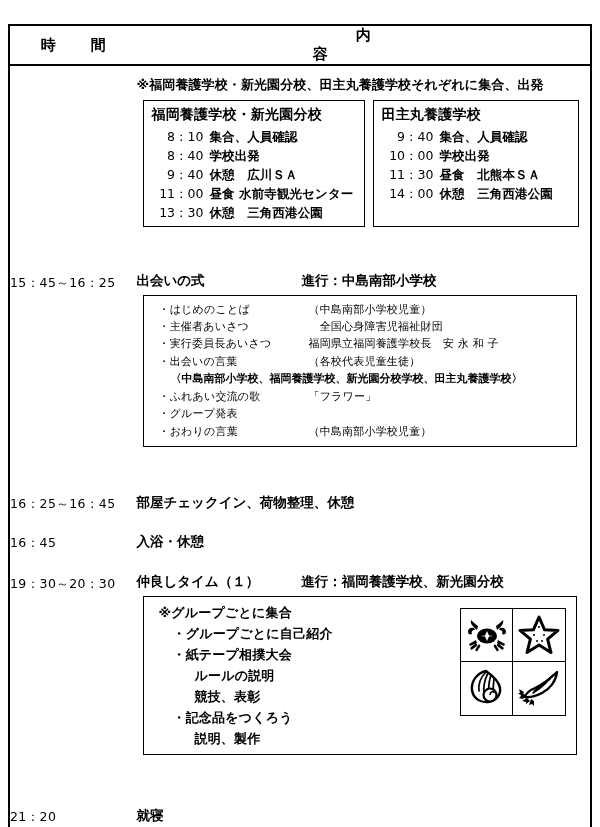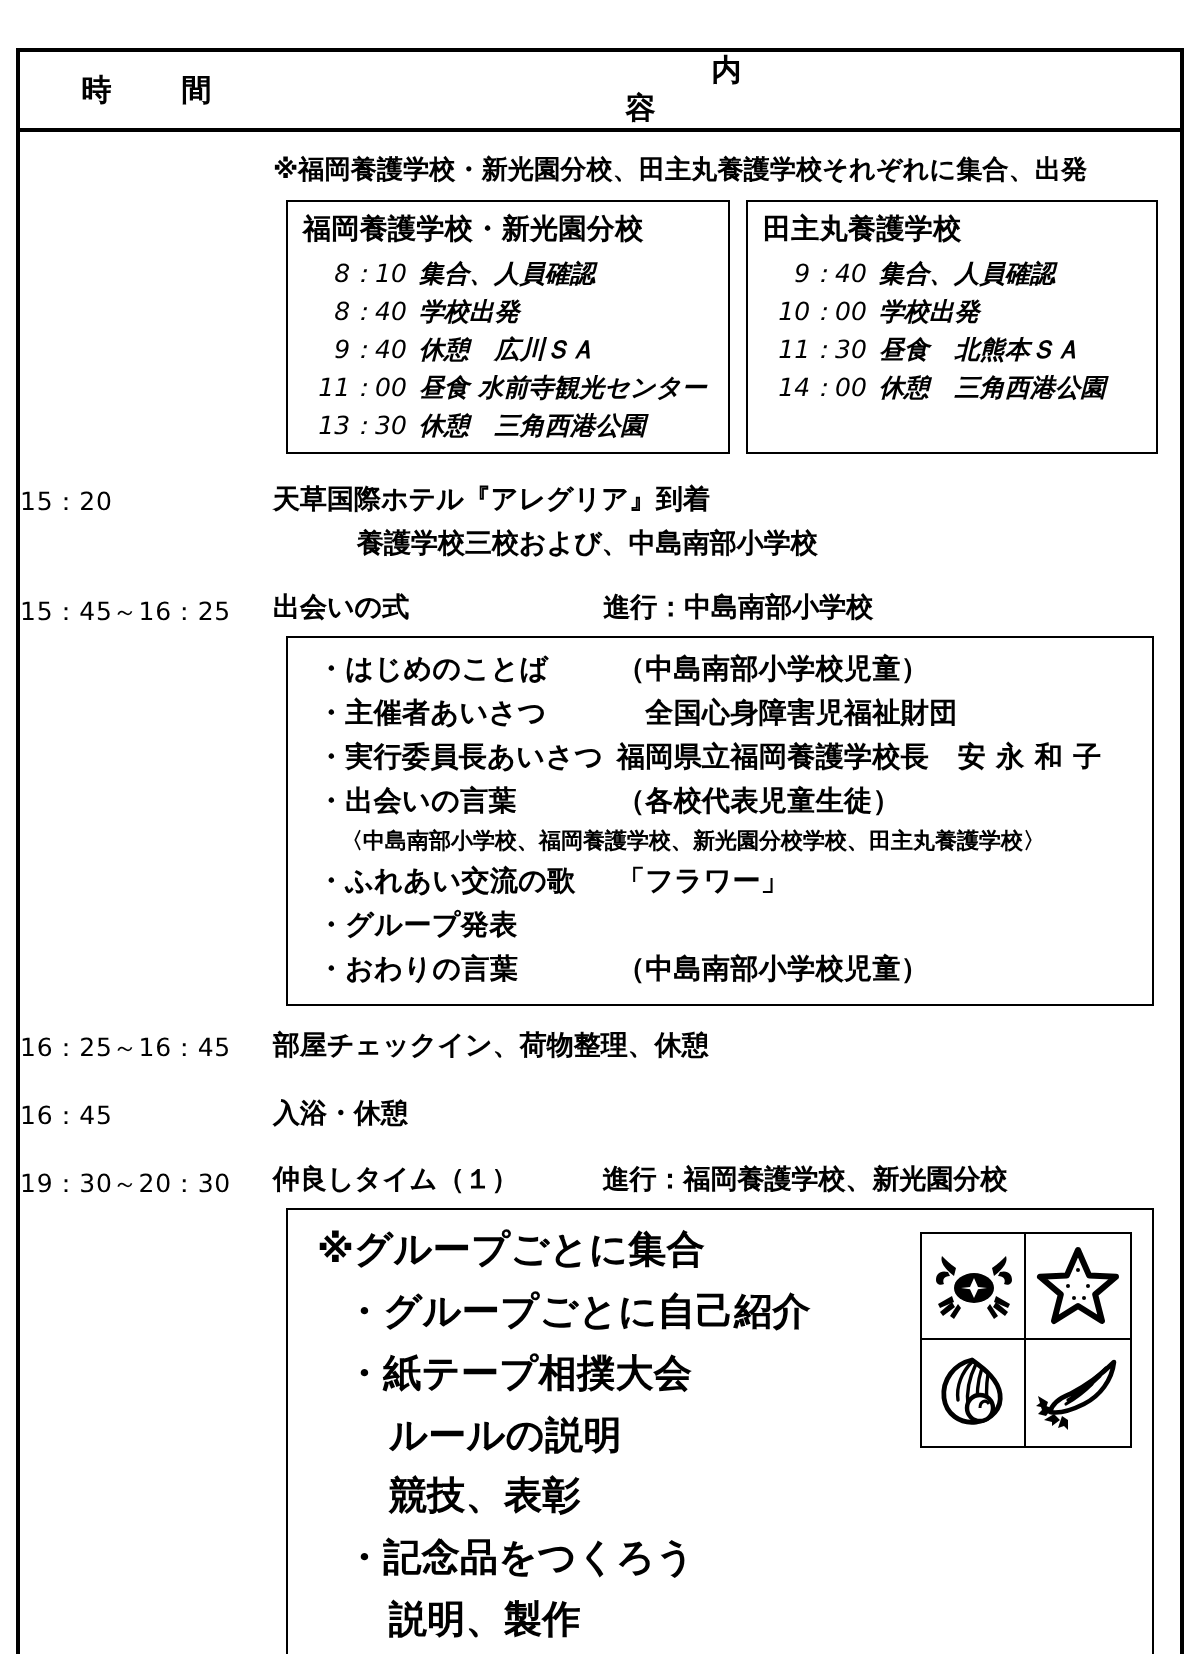--- a/index.html
+++ b/index.html
@@ -115,21 +115,20 @@
     margin-bottom: 3px;
     letter-spacing: 0.2px;
   }
   .dep-item {
     display: block;
     font-size: 12.5px;
     font-weight: bold;
     white-space: nowrap;
     line-height: 1.52;
     letter-spacing: 0.1px;
-    font-style: italic;
   }
   .dep-item .tm {
     display: inline-block;
     width: 52px;
     text-align: right;
     font-weight: normal;
     letter-spacing: 0px;
   }
   .dep-item .ds { margin-left: 6px; }
 
@@ -146,22 +145,22 @@
   .prog-box {
     border: 1.5px solid #000;
     box-sizing: border-box;
     width: 434px;
     margin-top: 5px;
     margin-left: 7px;
     padding: 5px 6px 6px 14px;
   }
   .prog-item {
     display: block;
-    font-size: 14px;
-    font-weight: bold;
+    font-size: 11px;
+    font-weight: normal;
     white-space: nowrap;
     line-height: 1.58;
     letter-spacing: 0.2px;
   }
   .prog-item .lbl {
     display: inline-block;
     min-width: 150px;
   }
   .prog-sub {
     display: block;
@@ -181,21 +180,21 @@
     margin-top: 5px;
     margin-left: 7px;
     padding: 5px 6px 5px 14px;
     display: flex;
     justify-content: space-between;
     align-items: flex-start;
   }
   .naka-list { flex: 0 0 auto; }
   .naka-item {
     display: block;
-    font-size: 19px;
+    font-size: 13px;
     font-weight: bold;
     white-space: nowrap;
     line-height: 1.62;
     letter-spacing: 0.2px;
   }
   .naka-item.lv1 { padding-left: 14px; }
   .naka-item.lv2 { padding-left: 36px; }
 
   .illus {
     flex: 0 0 auto;
@@ -265,29 +264,20 @@
               <span class="dep-item"><span class="tm">9：40</span><span class="ds">集合、人員確認</span></span>
               <span class="dep-item"><span class="tm">10：00</span><span class="ds">学校出発</span></span>
               <span class="dep-item"><span class="tm">11：30</span><span class="ds">昼食　北熊本ＳＡ</span></span>
               <span class="dep-item"><span class="tm">14：00</span><span class="ds">休憩　三角西港公園</span></span>
             </div>
 
           </div>
         </td>
       </tr>
 
-      <tr>
-        <td class="col-time" style="padding-top:16px;">
-          <span class="time-label">15：20</span>
-        </td>
-        <td class="col-content" style="padding-top:14px;">
-          <span class="content-line">天草国際ホテル『アレグリア』到着</span>
-          <span class="content-line indent-1" style="margin-top:4px;">養護学校三校および、中島南部小学校</span>
-        </td>
-      </tr>
 
       <tr>
         <td class="col-time" style="padding-top:17px;">
           <span class="time-label">15：45～16：25</span>
         </td>
         <td class="col-content" style="padding-top:14px;">
           <span class="content-line"><span>出会いの式</span><span style="display:inline-block;width:97px;"></span><span>進行：中島南部小学校</span></span>
           <div class="prog-box">
             <span class="prog-item"><span class="lbl">・はじめのことば</span><span>（中島南部小学校児童）</span></span>
             <span class="prog-item"><span class="lbl">・主催者あいさつ</span><span>　全国心身障害児福祉財団</span></span>

